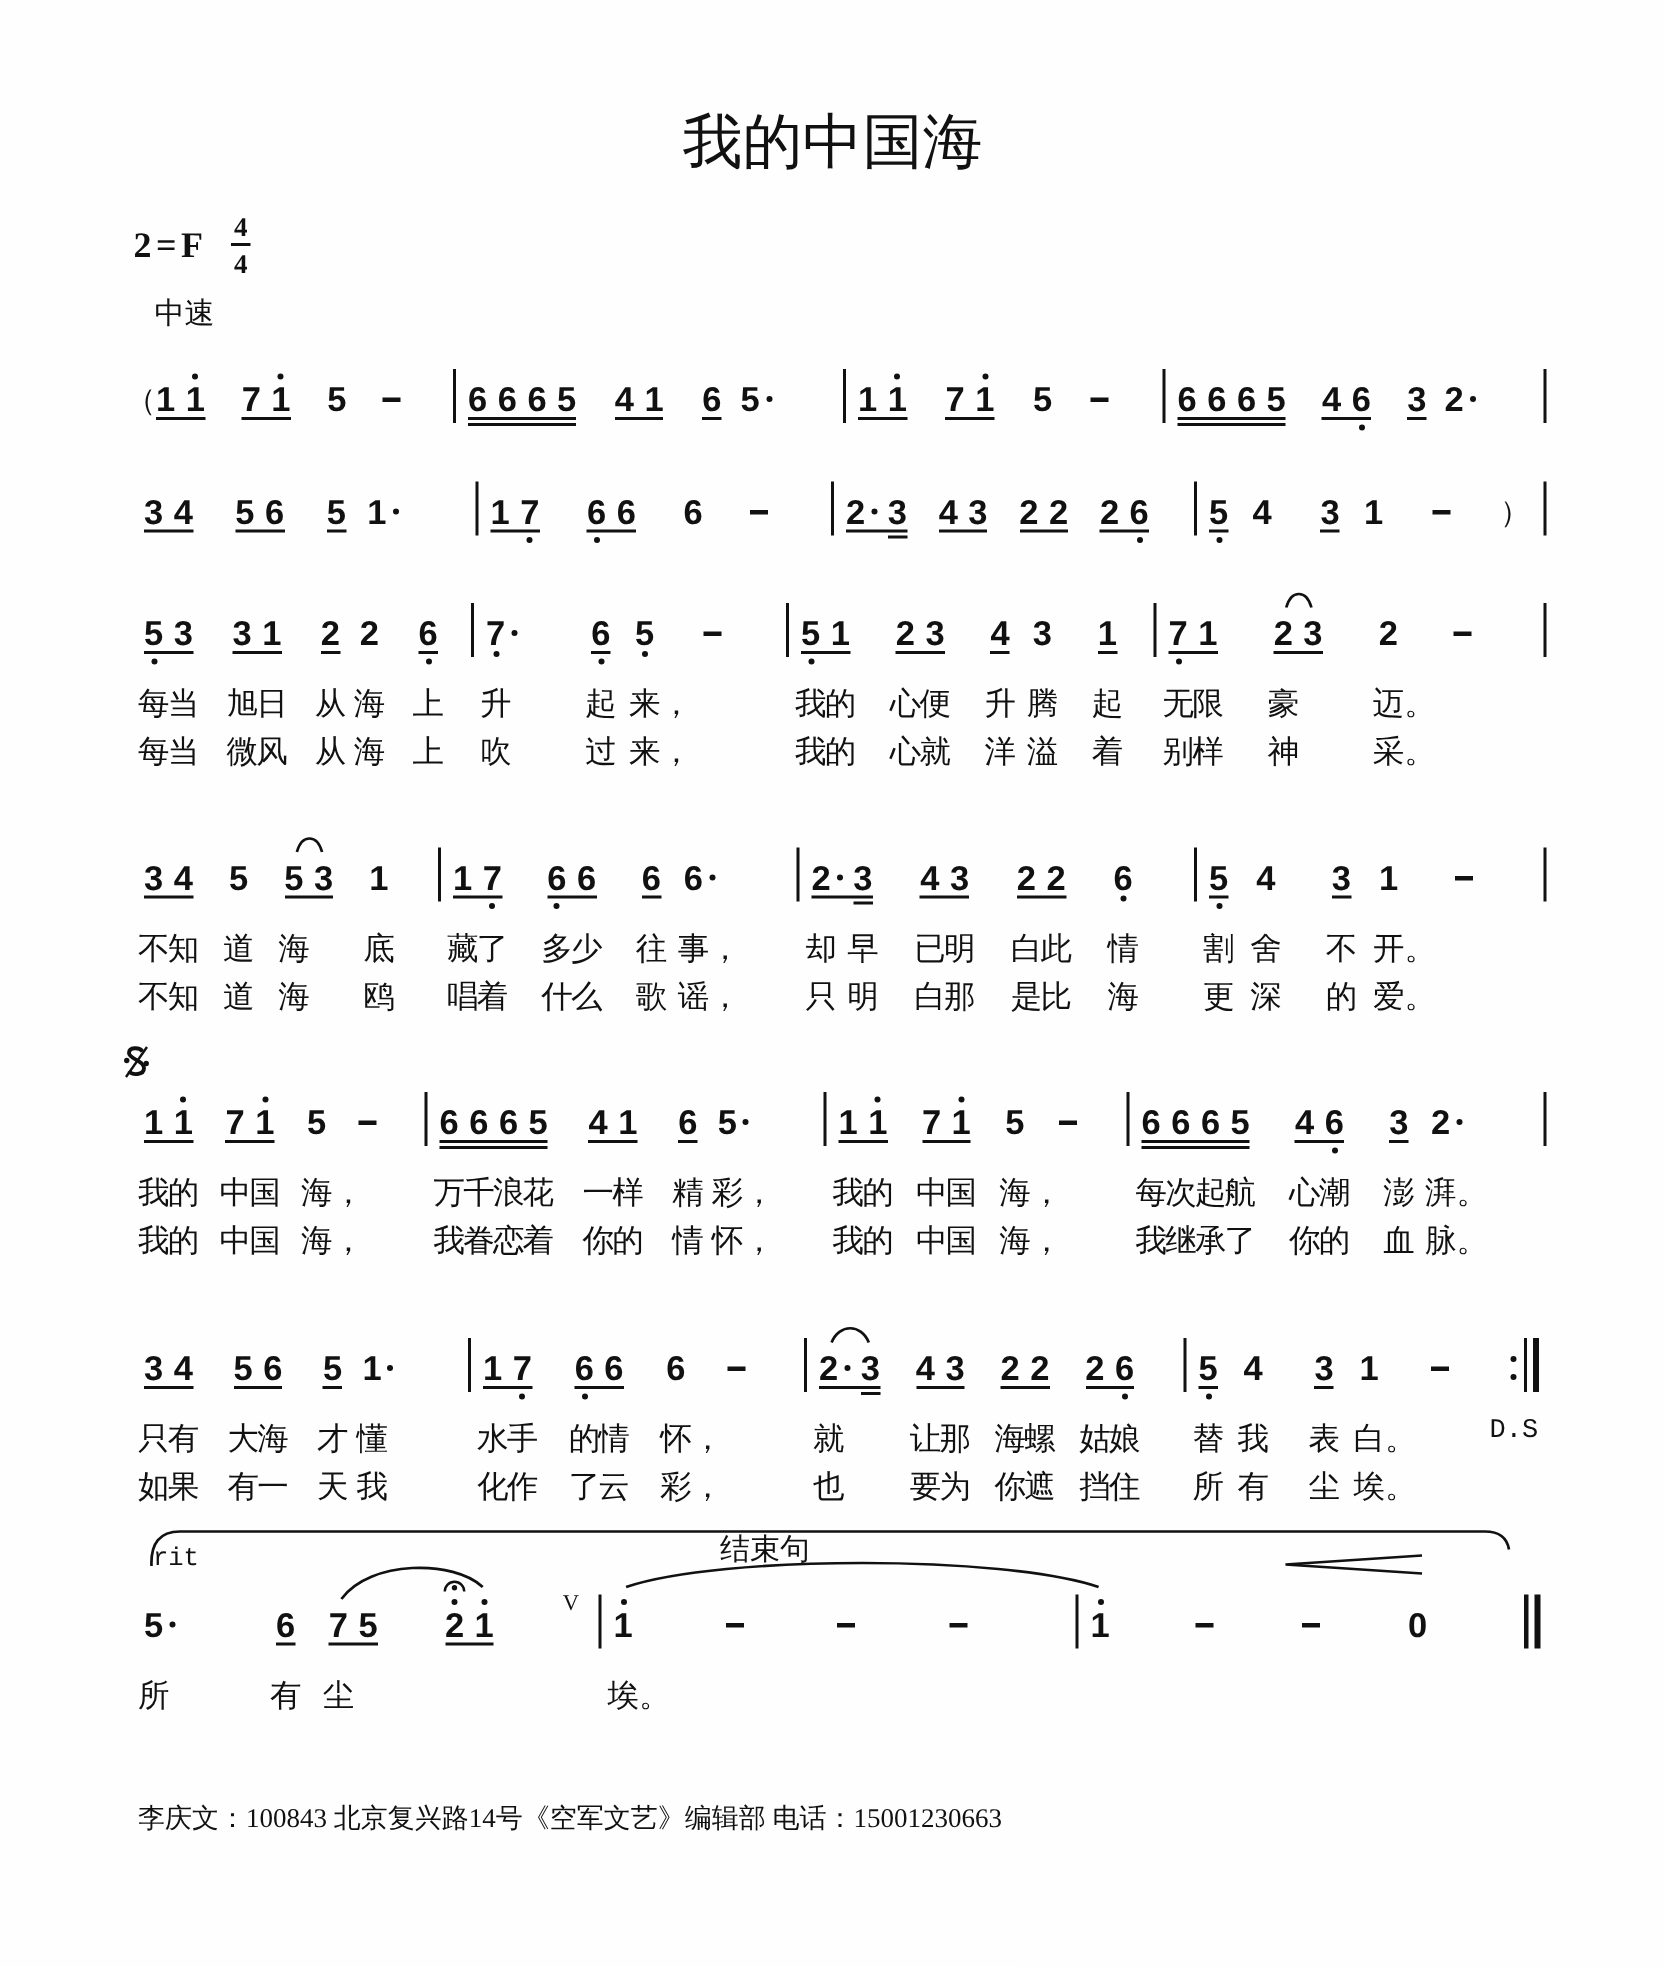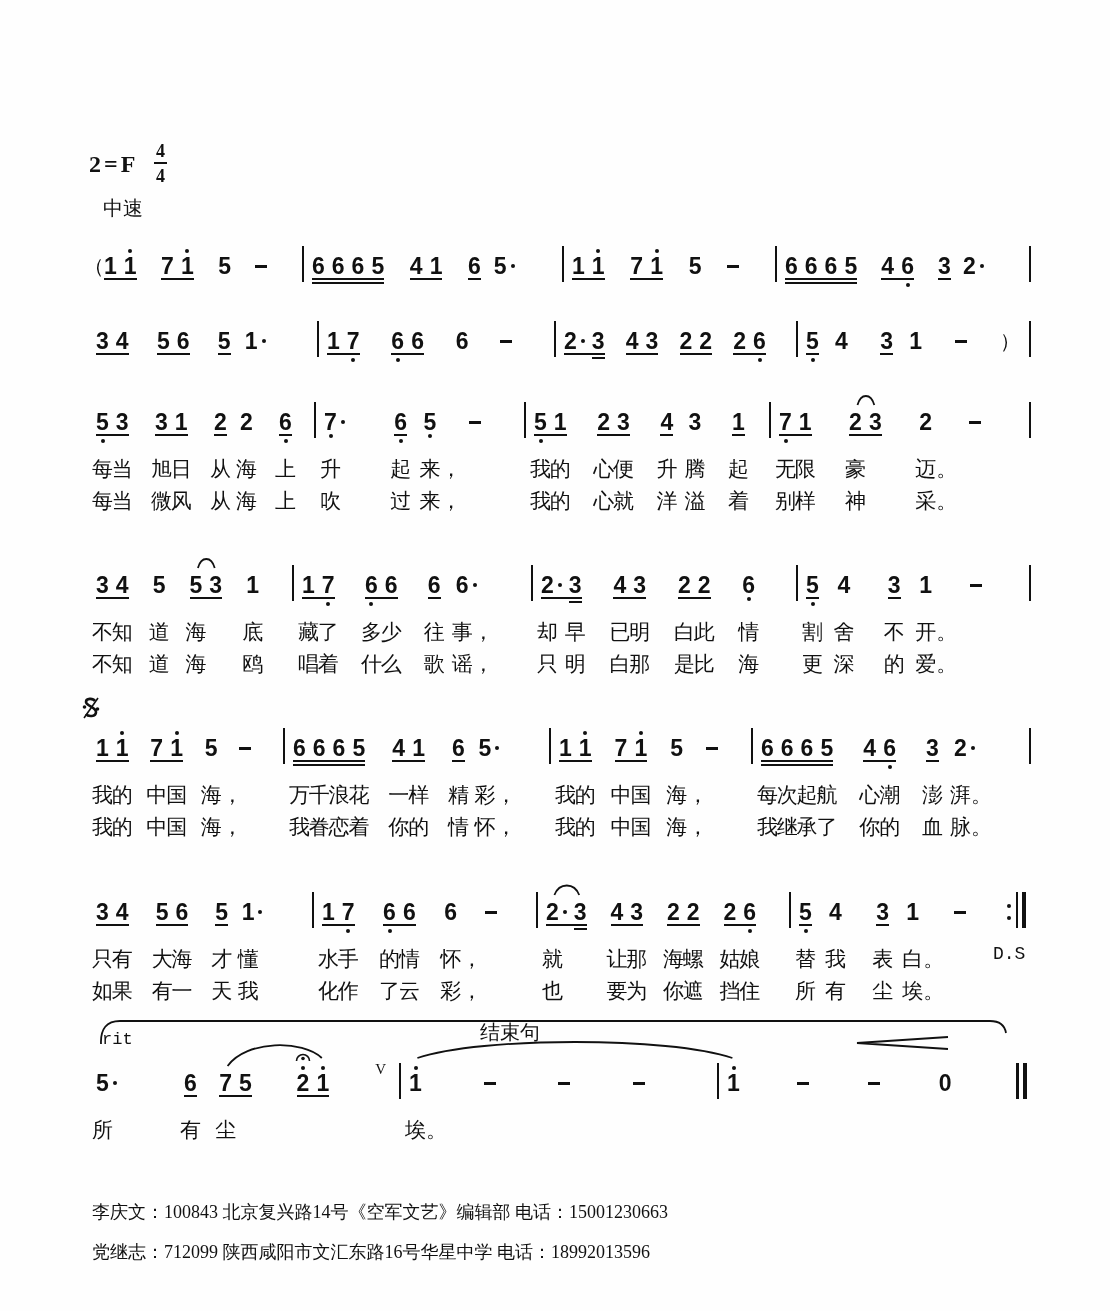--- a/index.html
+++ b/index.html
@@ -62,20 +62,21 @@
     .ds { position: absolute; left: 993px; top: 943px; font: 18px/22px "Liberation Mono", monospace; }
     .rit { position: absolute; left: 102px; top: 1029px; font: 17px/22px "Liberation Mono", monospace; }
     .ending { position: absolute; left: 480px; top: 1020px; font-size: 20px; line-height: 24px; }
     .footer { position: absolute; left: 92px; top: 1192px; font: 18px/40px "Liberation Serif", serif; }
     .footer div { white-space: nowrap; }
   </style>
 </head>
 <body>
 
 <div id="page">
+  <div class="title">我的中国海</div>
 
   <div class="key">
     <span>2=F</span>
   </div>
   <div class="timesig">
     <span>4</span>
     <span class="tsline"></span>
     <span>4</span>
   </div>
   <div class="tempo">中速</div>
@@ -1239,15 +1240,14 @@
       <path d="M227.6015625 1066 C246.4421875 1039.7970833333334 302.9640625 1039.7970833333334 321.8046875 1058"></path>
       <path d="M417.3984375 1058 C480.3984375 1036.6666666666667 669.3984375 1036.6666666666667 732.3984375 1058"></path>
     </svg>
 
   <div class="ds">D.S</div>
   <div class="rit">rit</div>
   <div class="ending">结束句</div>
 
   <div class="footer">
     <div>李庆文：100843 北京复兴路14号《空军文艺》编辑部 电话：15001230663</div>
-    <div>党继志：712099 陕西咸阳市文汇东路16号华星中学 电话：18992013596</div>
   </div>
 </div>
 
 </body></html>

